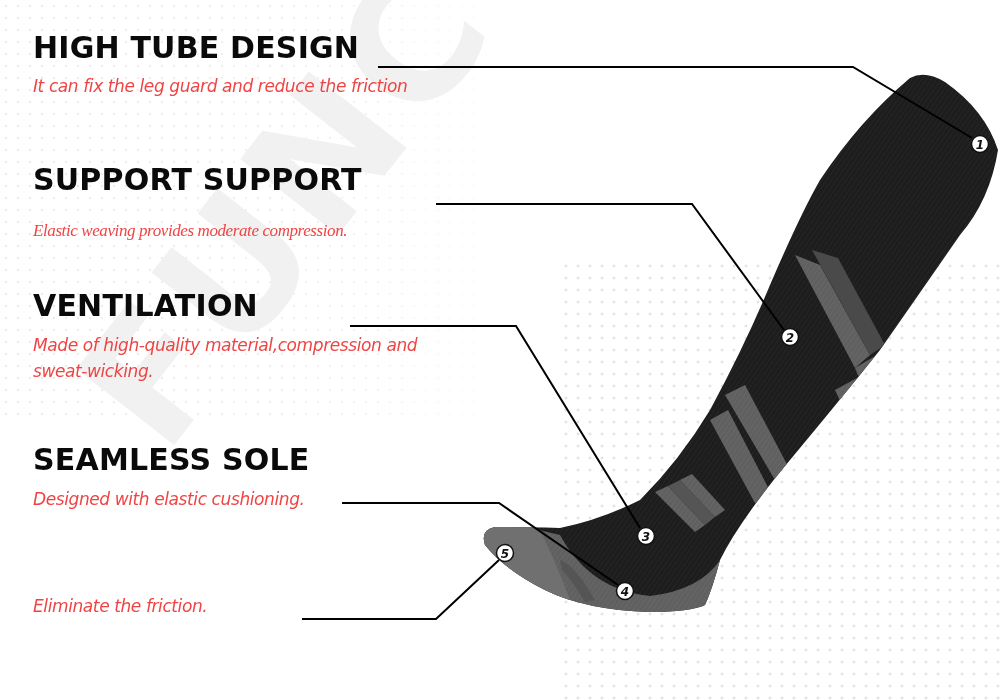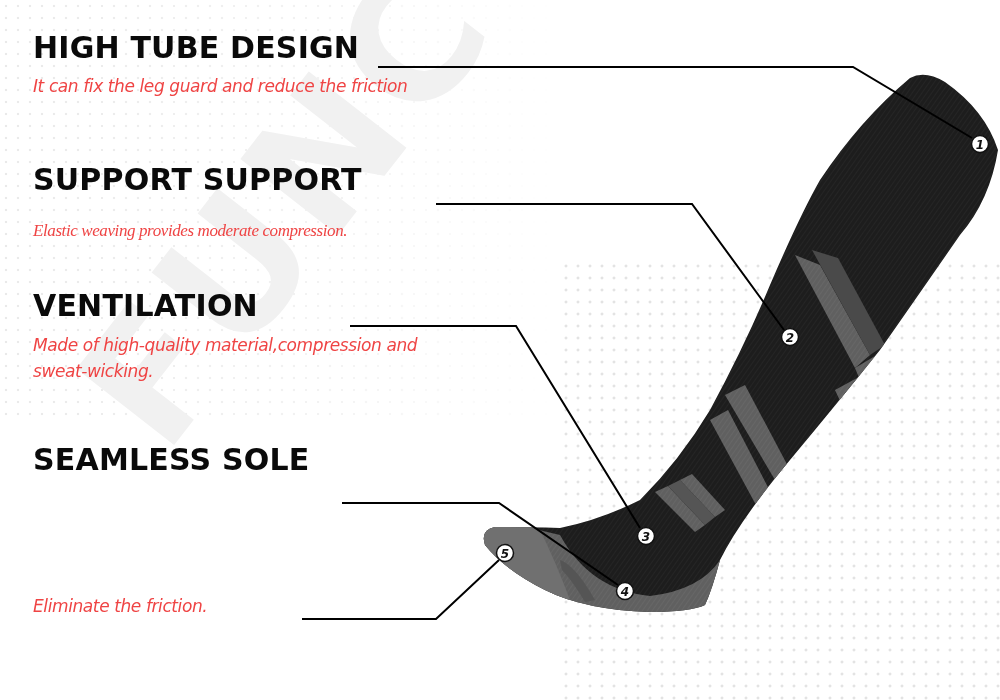--- a/index.html
+++ b/index.html
@@ -137,19 +137,22 @@
 <div class="feature" style="top:288px;">
   <h2>VENTILATION</h2>
   <p style="margin-top:8px;">
     <span>Made of high-quality material,compression and</span><br>
     <span>sweat-wicking.</span>
   </p>
 </div>
 
 <div class="feature" style="top:442px;">
   <h2>SEAMLESS SOLE</h2>
+  <p style="margin-top:8px;">
+    <span>Designed with elastic cushioning.</span>
+  </p>
 </div>
 
 <div class="feature" style="top:570px;">
   <p style="margin-top:23px;">
     <span>Eliminate the friction.</span>
   </p>
 </div>
 
 </body></html>

